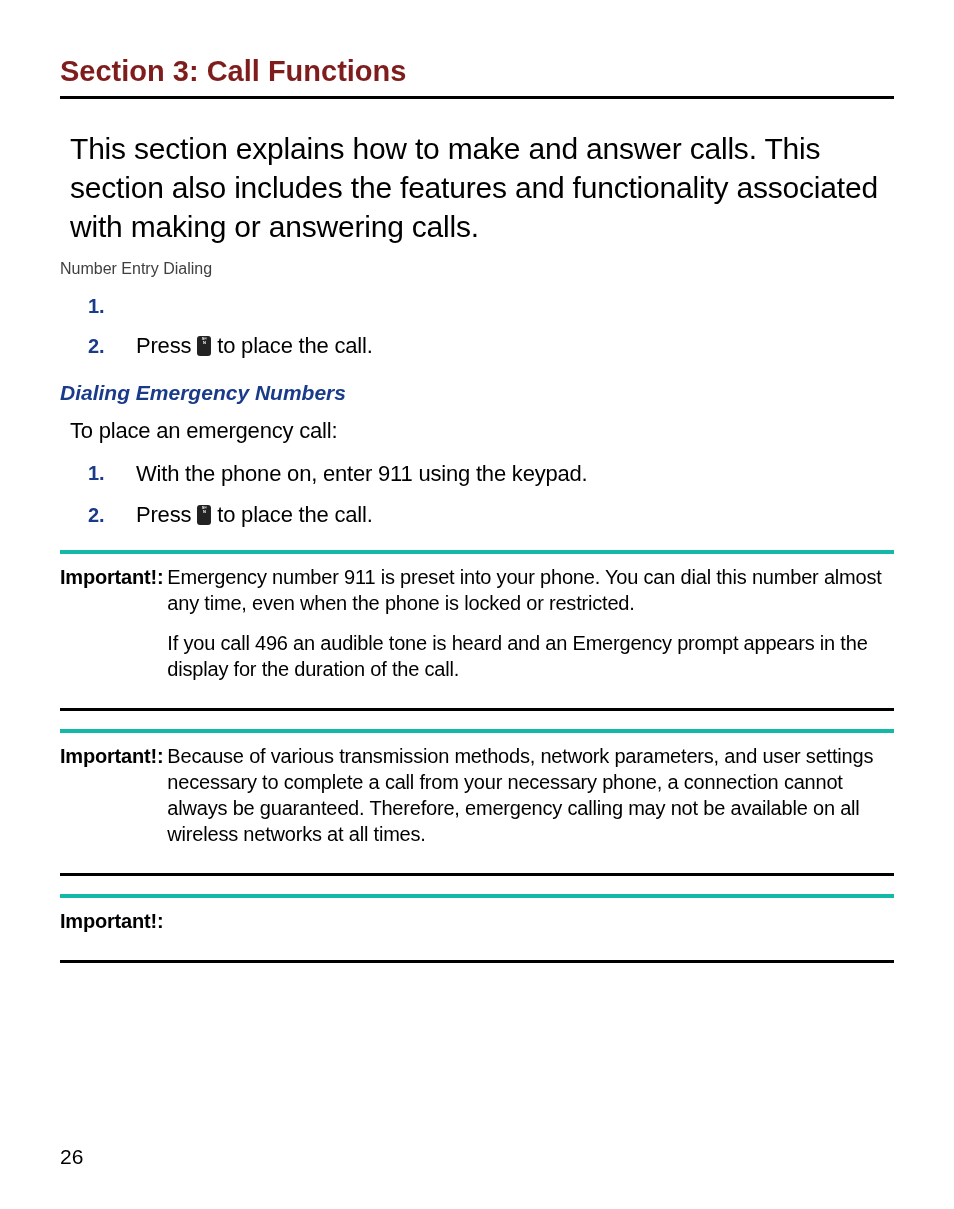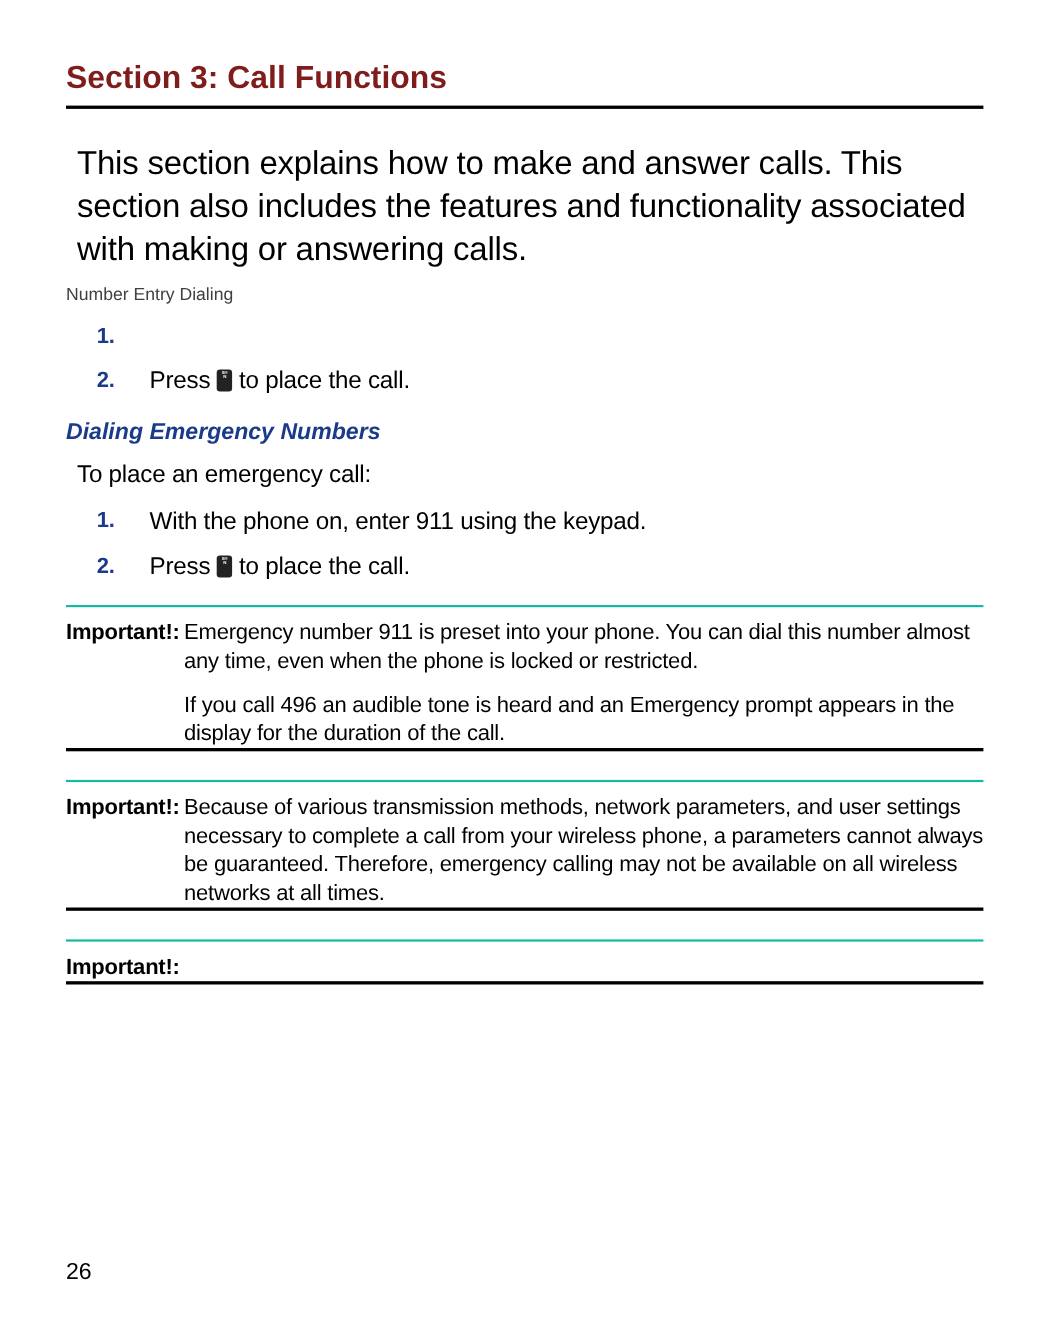--- a/index.html
+++ b/index.html
@@ -95,25 +95,25 @@
     top: 1px;
     left: 0;
     right: 0;
     color: #fff;
     font-size: 4px;
     line-height: 4.5px;
     text-align: center;
     font-weight: bold;
   }
   .important-block {
-    border-top: 2px solid #14b8a6;
+    border-top: 4px solid #14b8a6;
     border-bottom: 3px solid #000;
-    padding: 10px 0 0 0;
+    padding: 10px 0 26px 0;
     margin-top: 18px;
-    margin-bottom: 26px;
+    margin-bottom: 10px;
   }
   .important-row {
     display: flex;
     font-size: 20px;
     line-height: 1.3;
     font-stretch: condensed;
     letter-spacing: -0.2px;
   }
   .important-label {
     font-weight: bold;
@@ -182,21 +182,21 @@
       <p>Emergency number 911 is preset into your phone. You can dial this number almost any time, even when the phone is locked or restricted.</p>
       <p>If you call 496 an audible tone is heard and an Emergency prompt appears in the display for the duration of the call.</p>
     </div>
   </div>
 </div>
 
 <div class="important-block">
   <div class="important-row">
     <span class="important-label">Important!:</span>
     <div class="important-body">
-      <p>Because of various transmission methods, network parameters, and user settings necessary to complete a call from your wireless phone, a parameters cannot always be guaranteed. Therefore, emergency calling may not be available on all wireless networks at all times.</p>
+      <p>Because of various transmission methods, network parameters, and user settings necessary to complete a call from your necessary phone, a connection cannot always be guaranteed. Therefore, emergency calling may not be available on all wireless networks at all times.</p>
     </div>
   </div>
 </div>
 
 <div class="important-block">
   <div class="important-row">
     <span class="important-label">Important!:</span>
   </div>
 </div>
 

